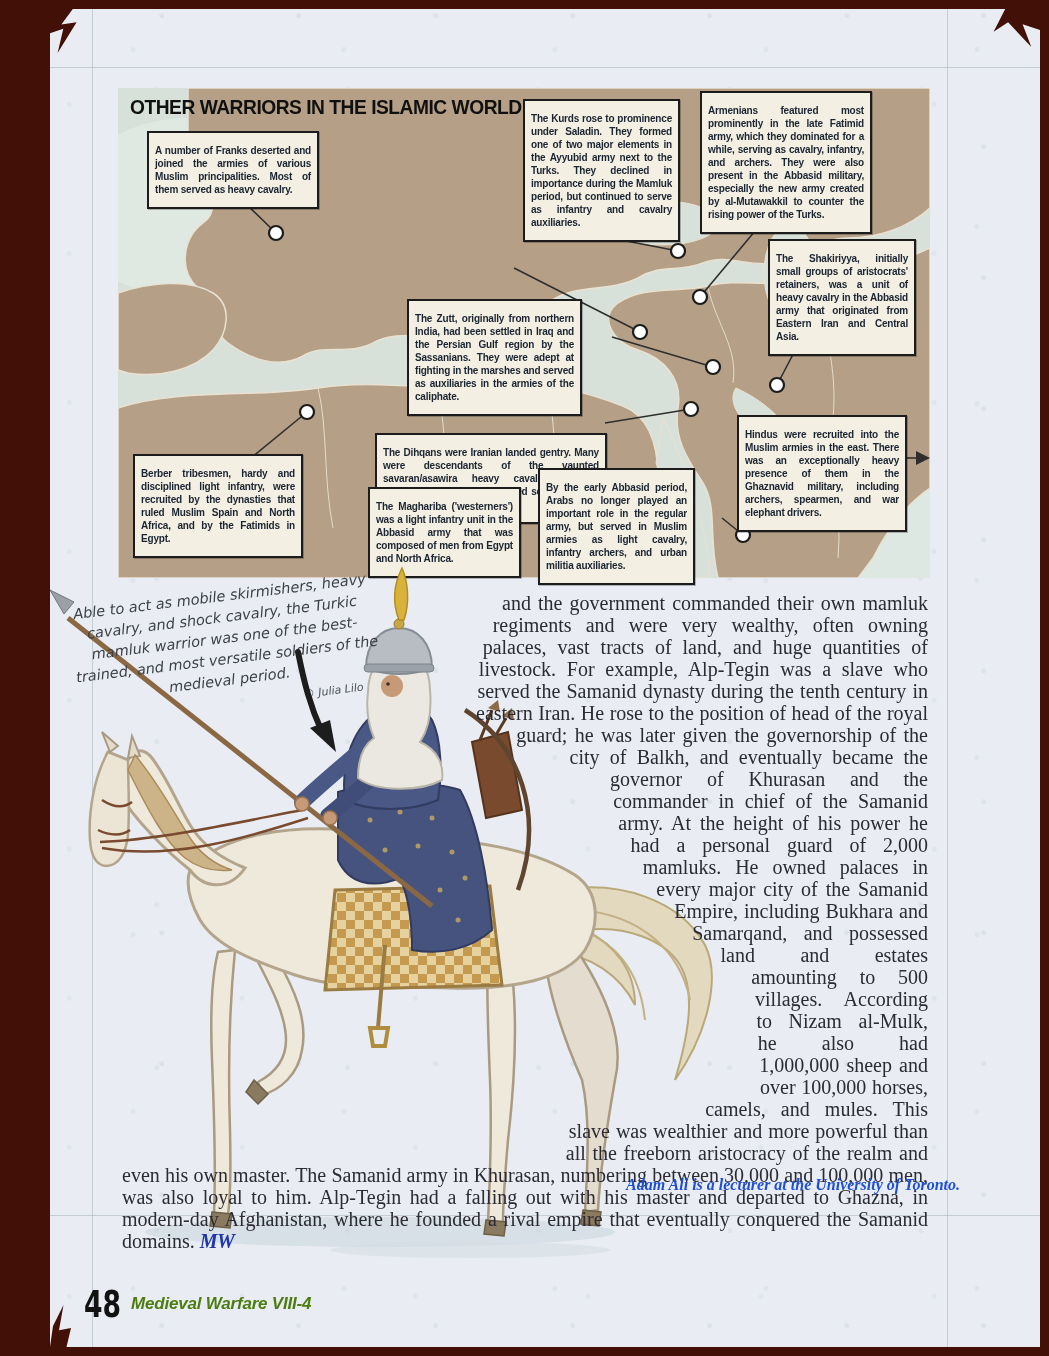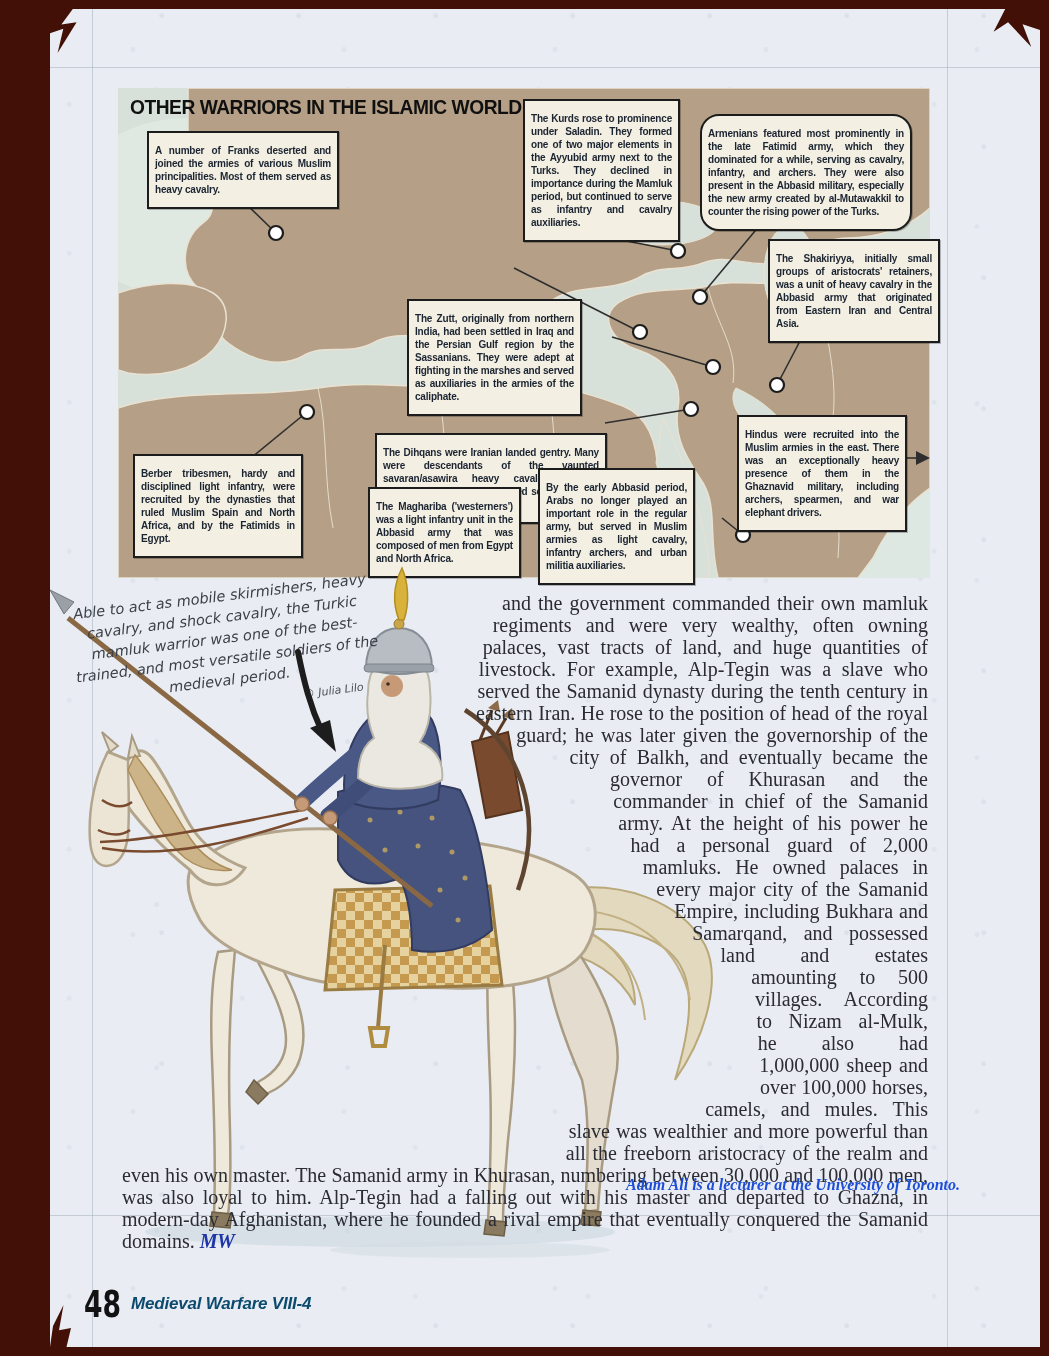--- a/index.html
+++ b/index.html
@@ -41,21 +41,21 @@
        524px 308px,568px 362px,624px 402px,630px 496px,442px 504px,434px 563px,0px 563px);
      shape-margin:8px;}
   .mw-logo{font-family:"Liberation Serif",serif;font-weight:bold;font-style:italic;
      color:#1e35a8;letter-spacing:-.5px;}
   #author{position:absolute;left:470px;top:1176px;width:480px;z-index:11;text-align:right;
      font-family:"Liberation Serif",serif;font-weight:bold;font-style:italic;font-size:16px;color:#1d4ed8;margin-left:10px;}
   
   #page-num{position:absolute;left:84px;top:1283px;z-index:11;font-family:"DejaVu Sans",sans-serif;
      font-weight:bold;font-size:37px;color:#121212;transform:scaleX(.72);transform-origin:left top;}
   #mag-name{position:absolute;left:131px;top:1294px;z-index:11;font-weight:bold;font-style:italic;
-     font-size:17px;color:#0c4a6e;letter-spacing:-.2px;}
+     font-size:17px;color:#4d7c0f;letter-spacing:-.2px;}
   #illustration{position:absolute;left:40px;top:560px;z-index:10;}
 </style>
 </head>
 <body>
 
 <div id="page">
 
   <div class="regline" style="left:0;top:67px;width:1049px;height:1px;"></div>
   <div class="regline" style="left:0;top:1215px;width:1049px;height:1px;"></div>
   <div class="regline" style="left:92px;top:0;width:1px;height:1356px;"></div>
@@ -116,24 +116,24 @@
         <circle cx="659" cy="297" r="7"></circle>
       <circle cx="573" cy="321" r="7"></circle>
         <circle cx="189" cy="324" r="7"></circle>
         <circle cx="417" cy="382" r="7"></circle>
       <circle cx="625" cy="447" r="7"></circle>
     </g>
   </svg>
 
   <div id="map-title">OTHER WARRIORS IN THE ISLAMIC WORLD</div>
 
-  <div class="callout" style="left:147px;top:131px;width:192px;">A number of Franks deserted and joined the armies of various Muslim principalities. Most of them served as heavy cavalry.</div>
+  <div class="callout" style="left:147px;top:131px;width:172px;">A number of Franks deserted and joined the armies of various Muslim principalities. Most of them served as heavy cavalry.</div>
   <div class="callout" style="left:523px;top:99px;width:157px;">The Kurds rose to prominence under Saladin. They formed one of two major elements in the Ayyubid army next to the Turks. They declined in importance during the Mamluk period, but continued to serve as infantry and cavalry auxiliaries.</div>
-  <div class="callout" style="left:700px;top:114px;width:212px;border-radius:19px;">Armenians featured most prominently in the late Fatimid army, which they dominated for a while, serving as cavalry, infantry, and archers. They were also present in the Abbasid military, especially the new army created by al-Mutawakkil to counter the rising power of the Turks.</div>
-  <div class="callout" style="left:768px;top:239px;width:172px;">The Shakiriyya, initially small groups of aristocrats' retainers, was a unit of heavy cavalry in the Abbasid army that originated from Eastern Iran and Central Asia.</div>
+  <div class="callout" style="left:700px;top:91px;width:172px;">Armenians featured most prominently in the late Fatimid army, which they dominated for a while, serving as cavalry, infantry, and archers. They were also present in the Abbasid military, especially the new army created by al-Mutawakkil to counter the rising power of the Turks.</div>
+  <div class="callout" style="left:768px;top:239px;width:148px;">The Shakiriyya, initially small groups of aristocrats' retainers, was a unit of heavy cavalry in the Abbasid army that originated from Eastern Iran and Central Asia.</div>
   <div class="callout" style="left:407px;top:299px;width:175px;">The Zutt, originally from northern India, had been settled in Iraq and the Persian Gulf region by the Sassanians. They were adept at fighting in the marshes and served as auxiliaries in the armies of the caliphate.</div>
   <div class="callout" style="left:375px;top:390px;width:232px;margin-top:43px;">The Dihqans were Iranian landed gentry. Many were descendants of the vaunted savaran/asawira heavy cavalry of the Sasanians, and they continued serving in that capacity in the Abbasid army.</div>
   <div class="callout" style="left:133px;top:454px;width:170px;">Berber tribesmen, hardy and disciplined light infantry, were recruited by the dynasties that ruled Muslim Spain and North Africa, and by the Fatimids in Egypt.</div>
   <div class="callout" style="left:368px;top:487px;width:153px;">The Maghariba ('westerners') was a light infantry unit in the Abbasid army that was composed of men from Egypt and North Africa.</div>
   <div class="callout" style="left:538px;top:468px;width:157px;">By the early Abbasid period, Arabs no longer played an important role in the regular army, but served in Muslim armies as light cavalry, infantry archers, and urban militia auxiliaries.</div>
   <div class="callout" style="left:737px;top:415px;width:170px;">Hindus were recruited into the Muslim armies in the east. There was an exceptionally heavy presence of them in the Ghaznavid military, including archers, spearmen, and war elephant drivers.</div>
 
   <svg id="illustration" width="720" height="710" viewBox="0 0 720 710">
     <defs>
       <pattern id="check" width="18" height="18" patternUnits="userSpaceOnUse">

